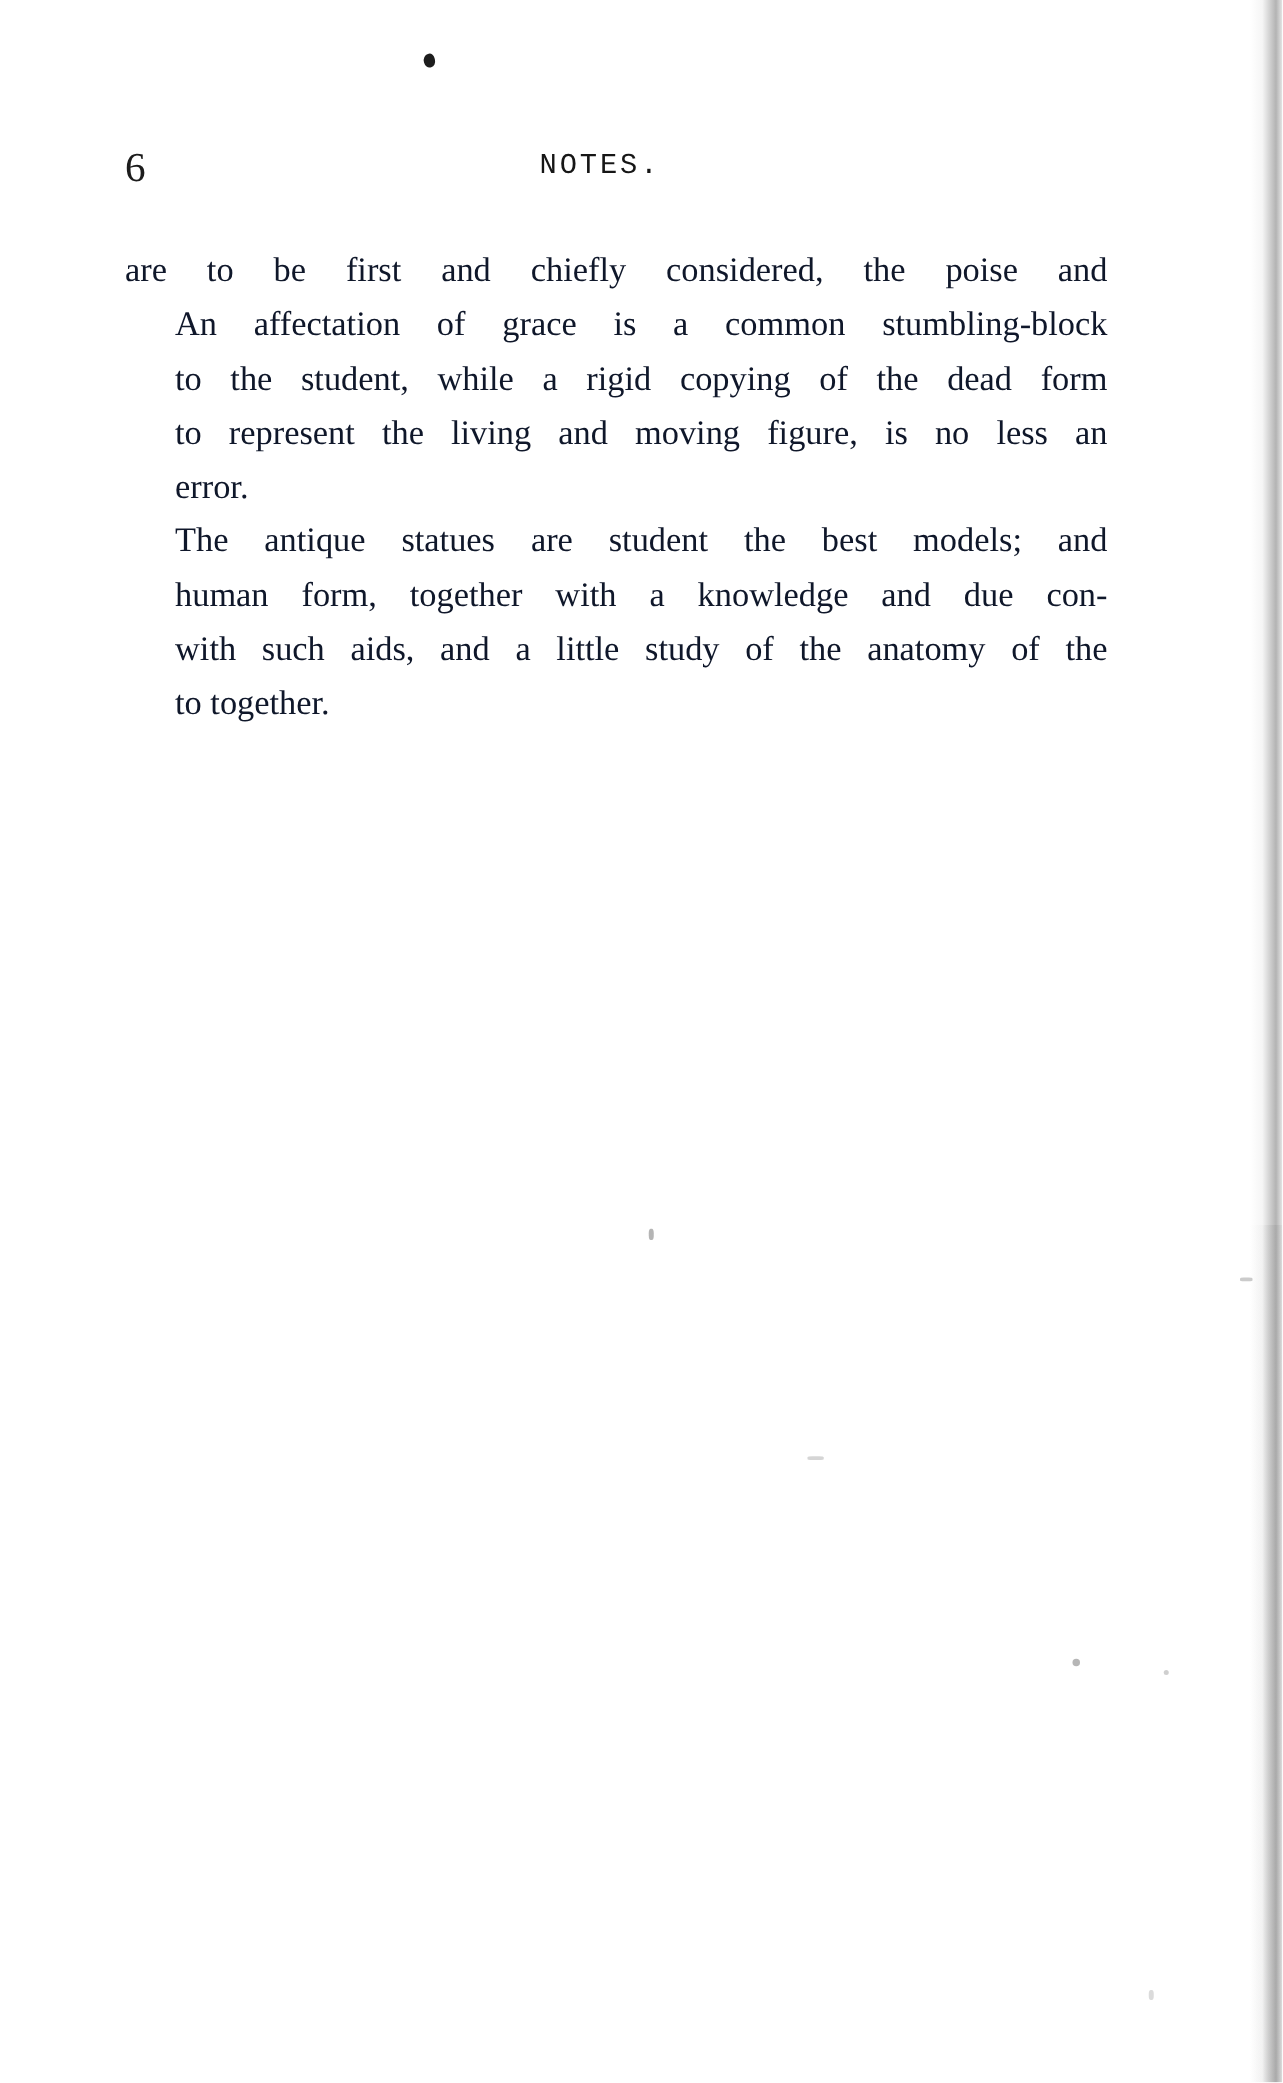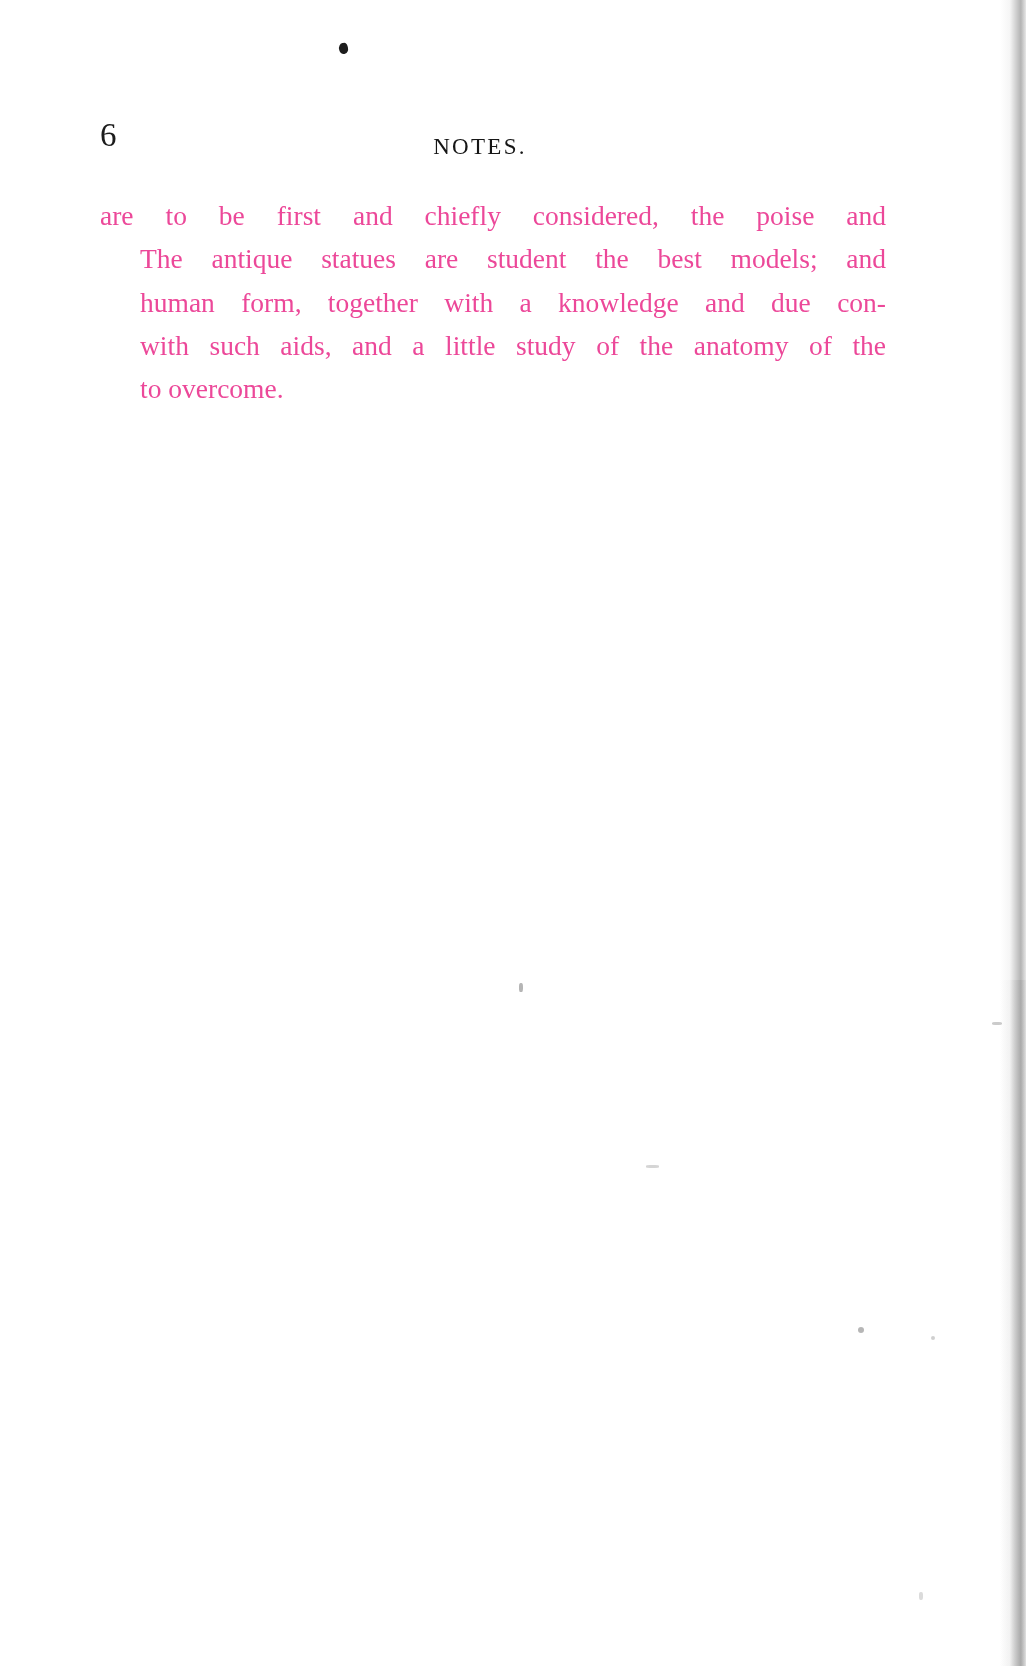--- a/index.html
+++ b/index.html
@@ -77,42 +77,43 @@
     left: 0;
     top: 0;
     font-size: 33px;
     line-height: 44px;
     letter-spacing: 0.5px;
     color: #1c1c1c;
   }
   .head-title {
     position: absolute;
     left: 0;
-    top: 15px;
+    top: 0;
     width: 786px;
     text-align: center;
     font-size: 23px;
     line-height: 38px;
     letter-spacing: 2.3px;
     font-variant: small-caps;
     text-transform: uppercase;
     color: #161616;
     padding-right: 26px;
     box-sizing: border-box;
+    font-family: Liberation Mono, monospace;
   }
 
   
   .textblock {
     position: absolute;
     left: 100px;
     top: 194px;
     width: 786px;
     font-size: 27.5px;
     line-height: 43.3px;
-    color: #ec4899;
+    color: #0f172a;
   }
 
   .para {
     margin: 0;
     text-align: justify;
     text-justify: inter-word;
     text-indent: 40px;
     hyphens: none;
   }
   .para.flush {
@@ -147,26 +148,32 @@
     <div class="folio">6</div>
     <div class="head-title">NOTES.</div>
   </div>
 
   <div class="textblock">
 
     <div class="para flush">
       <span class="jline">are to be first and chiefly considered, the poise and</span>
     </div>
 
+    <div class="para">
+      <span class="jline indent">An affectation of grace is a common stumbling-block</span>
+      <span class="jline">to the student, while a rigid copying of the dead form</span>
+      <span class="jline">to represent the living and moving figure, is no less an</span>
+      <span class="jline last">error.</span>
+    </div>
 
     <div class="para">
       <span class="jline indent">The antique statues are student the best models; and</span>
       <span class="jline">human form, together with a knowledge and due con-</span>
       <span class="jline">with such aids, and a little study of the anatomy of the</span>
-      <span class="jline last">to overcome.</span>
+      <span class="jline last">to together.</span>
     </div>
 
   </div>
 
   <div class="ink-speck speck-a"></div>
   <div class="ink-speck speck-b"></div>
   <div class="ink-speck speck-c"></div>
   <div class="ink-speck speck-d"></div>
   <div class="ink-speck speck-e"></div>
   <div class="ink-speck speck-f"></div>

